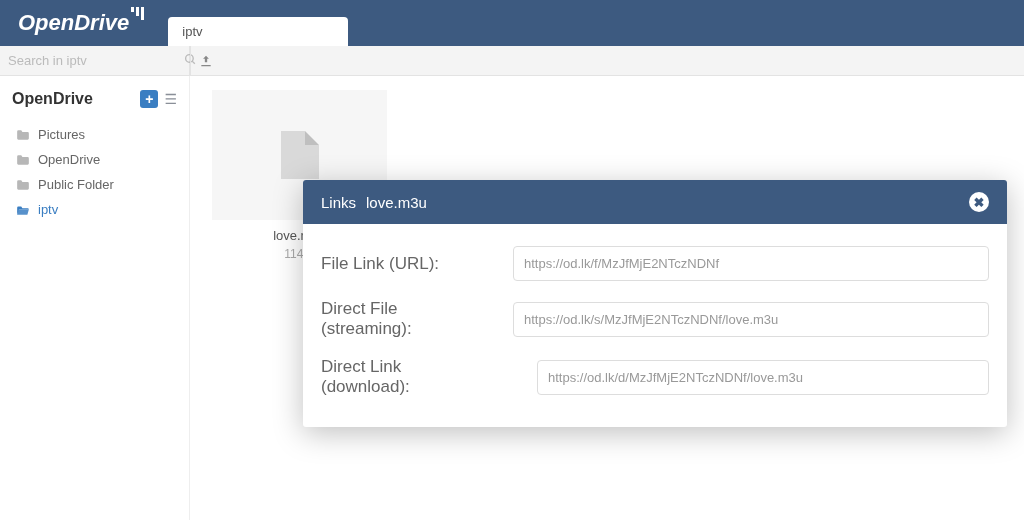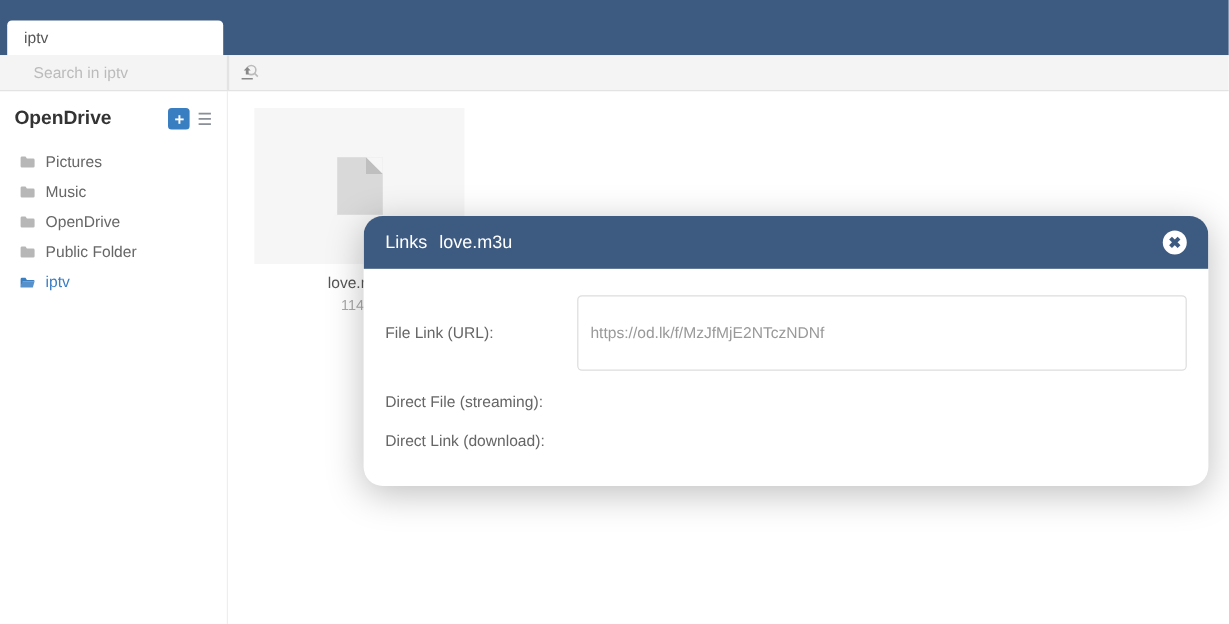--- a/index.html
+++ b/index.html
@@ -61,21 +61,21 @@
     width: 190px;
     height: 30px;
     display: flex;
     align-items: center;
     padding: 0 10px 0 8px;
     border-right: 1px solid #e3e3e3;
     color: #aaa;
   }
   .search input {
     border: none; background: transparent; outline: none;
-    flex: 1; font-size: 13px; color: #777; margin-left: 20px;
+    flex: 1; font-size: 13px; color: #777;
   }
   .search input::placeholder { color: #bbb; }
   .search-icon { color: #bbb; font-size: 13px; }
   .breadcrumb {
     padding-left: 26px;
     color: #888; font-size: 13px;
     flex: 1;
   }
   .breadcrumb .sep { color: #bbb; padding: 0 4px; }
   .breadcrumb .cur { color: #666; }
@@ -134,56 +134,66 @@
   .file-size { font-size: 12px; color: #aaa; margin-top: 4px; }
 
   
   .modal {
     position: absolute;
     left: 303px;
     top: 180px;
     width: 704px;
     background: #fff;
     box-shadow: 0 6px 30px rgba(0,0,0,.25);
-    border-radius: 16px;
+    border-radius: 3px;
     overflow: hidden;
   }
   .m-head {
     background: #3d5a80;
     color: #fff;
     padding: 12px 18px;
     display: flex; justify-content: space-between; align-items: center;
     font-size: 15px;
   }
   .m-title-wrap { display: flex; gap: 10px; align-items: baseline; }
   .m-close {
     width: 20px; height: 20px; background: #fff; color: #3d5a80;
     border-radius: 50%; display: flex; align-items: center; justify-content: center;
     font-weight: bold; font-size: 13px;
   }
   .m-body { padding: 22px 18px 30px 18px; }
   .field-row {
     display: flex; align-items: center; margin-bottom: 18px;
   }
   .field-row:last-child { margin-bottom: 0; gap: 24px; }
-  .field-label { width: 160px; color: #666; font-size: 13px; }
+  .field-label { width: 160px; color: #666; font-size: 17px; }
   .field-row input {
     flex: 1;
     border: 1px solid #ddd;
     border-radius: 4px;
-    padding: 23px 10px;
+    padding: 9px 10px;
     color: #999;
     font-size: 13px;
     outline: none;
+    margin-left: 32px;
   }
 </style>
 </head>
 <body>
 
 <div class="header">
+  <div class="logo">
+    <span class="open">Open</span>
+      <span class="drive">Drive</span>
+    <span class="bars">
+        <span></span>
+        <span></span>
+        <span></span>
+      </span>
+  </div>
   <div class="tab">
     <span>iptv</span>
   </div>
 </div>
 
 <div class="subbar">
   <div class="search">
     <input placeholder="Search in iptv" style="">
     <span class="search-icon">
       <svg width="13" height="13" viewBox="0 0 24 24" fill="none" stroke="#bbb" stroke-width="2.5">
@@ -216,28 +226,20 @@
             </svg>
           </span>
         <span>Pictures</span>
       </li>
       <li>
         <span class="folder-ic">
             <svg width="14" height="12" viewBox="0 0 24 20" fill="currentColor">
               <path d="M2 4a2 2 0 012-2h5l2 3h9a2 2 0 012 2v9a2 2 0 01-2 2H4a2 2 0 01-2-2V4z"></path>
             </svg>
           </span>
-        <span>Music</span>
-      </li>
-      <li>
-        <span class="folder-ic">
-            <svg width="14" height="12" viewBox="0 0 24 20" fill="currentColor">
-              <path d="M2 4a2 2 0 012-2h5l2 3h9a2 2 0 012 2v9a2 2 0 01-2 2H4a2 2 0 01-2-2V4z"></path>
-            </svg>
-          </span>
         <span>OpenDrive</span>
       </li>
       <li>
         <span class="folder-ic">
             <svg width="14" height="12" viewBox="0 0 24 20" fill="currentColor">
               <path d="M2 4a2 2 0 012-2h5l2 3h9a2 2 0 012 2v9a2 2 0 01-2 2H4a2 2 0 01-2-2V4z"></path>
             </svg>
           </span>
         <span>Public Folder</span>
       </li>
@@ -272,18 +274,20 @@
     </div>
     <div class="m-close">✖</div>
   </div>
   <div class="m-body">
     <div class="field-row">
       <div class="field-label">File Link (URL):</div>
       <input value="https://od.lk/f/MzJfMjE2NTczNDNf" style="">
     </div>
     <div class="field-row">
       <div class="field-label">Direct File (streaming):</div>
+      <input value="https://od.lk/s/MzJfMjE2NTczNDNf/love.m3u" style="">
     </div>
     <div class="field-row">
       <div class="field-label">Direct Link (download):</div>
+      <input value="https://od.lk/d/MzJfMjE2NTczNDNf/love.m3u" style="">
     </div>
   </div>
 </div>
 
 </body></html>

